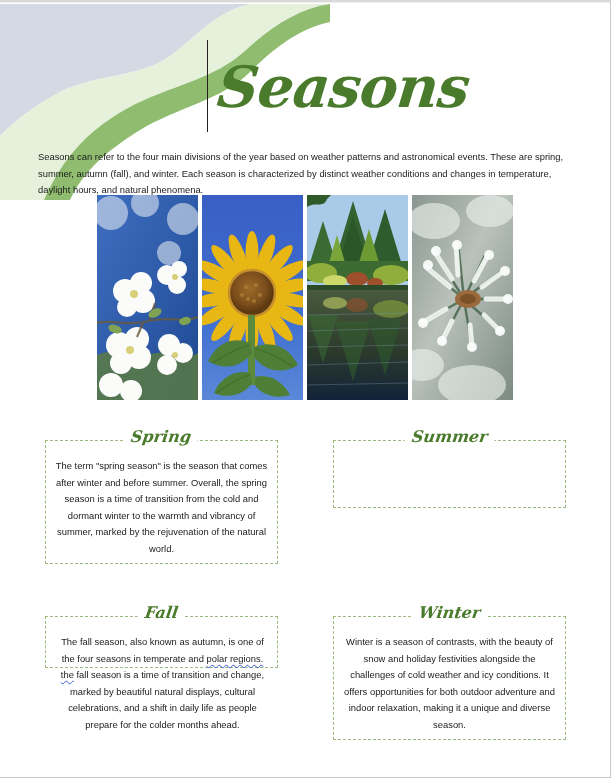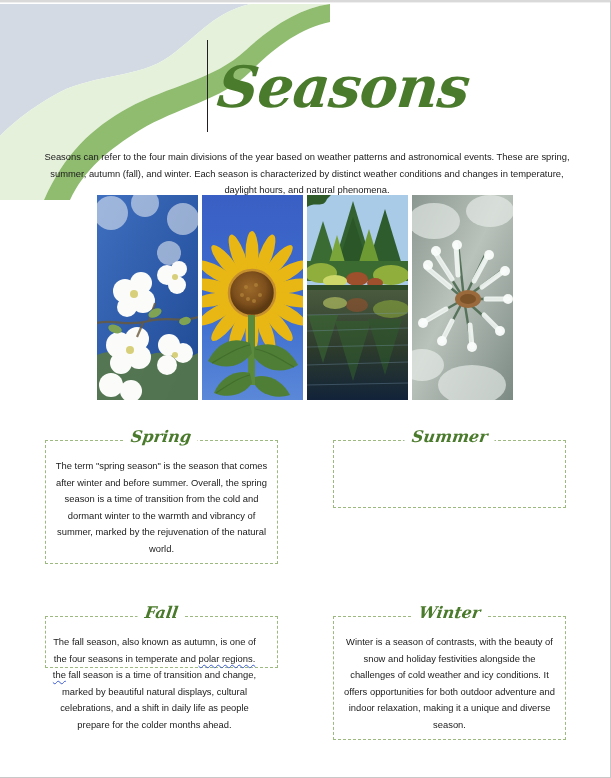--- a/index.html
+++ b/index.html
@@ -51,21 +51,21 @@
     color:#4a7a2b;
     letter-spacing:-1px;
     margin-left:10px;
     transform:skewX(-6deg);
     white-space:nowrap;
   }
 
   
   .intro{
     position:absolute;left:38px;top:138px;width:538px;
-    text-align:center;
+    text-align:left;
     font-size:9.4px;
     line-height:16.5px;
     color:#1a1a1a;
     z-index:6;
   }
 
   
   .strip{
     position:absolute;left:97px;top:193px;
     width:416px;height:205px;
@@ -131,21 +131,21 @@
   }
   .misspell{
     text-decoration:underline wavy #3b5bd6;
     text-underline-offset:2px;
   }
 
   
   .season-cell.fall .season-box{min-height:52px;}
   .season-cell.fall .season-text{
     position:absolute;
-    left:0;right:8px;top:17px;
+    left:8px;right:8px;top:17px;
     width:217px;
   }
 </style>
 </head>
 <body>
 
 <div class="page">
 
   <div class="header-art">
     <svg width="330" height="196" viewBox="0 0 330 196" xmlns="http://www.w3.org/2000/svg">

